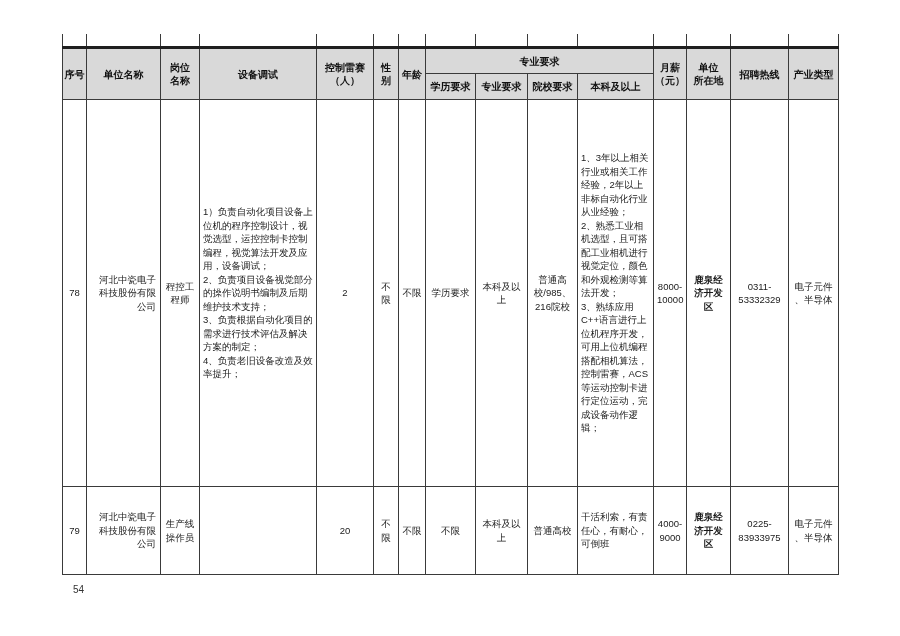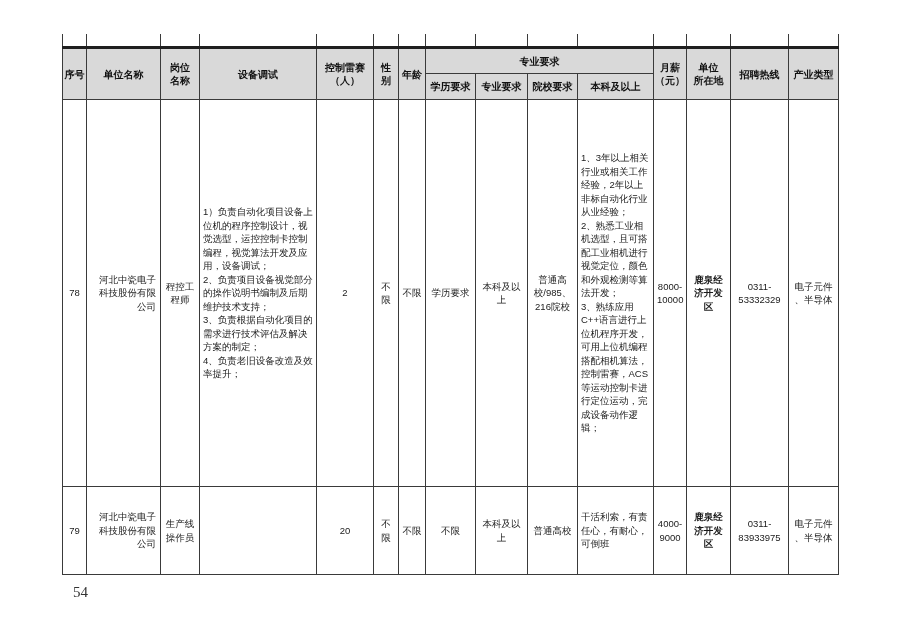--- a/index.html
+++ b/index.html
@@ -65,22 +65,22 @@
     padding: 2px 2px 2px 3px;
   }
   td.school-cell { padding: 2px 5px; }
   td.loc-cell { padding: 12px 6px; line-break: anywhere; font-weight: bold; }
   td.industry-cell { padding: 8px 3px; line-break: anywhere; }
   td.unit-cell { padding: 2px 4px; text-align: right; }
 
   .page-number {
     position: absolute;
     left: 73px; top: 584px;
-    font-family: Liberation Serif, serif;
-    font-size: 15px;
+    font-family: Liberation Sans, sans-serif;
+    font-size: 10px;
     color: #333;
   }
 </style>
 </head>
 <body>
 
 <div class="page">
 
   <table class="doc-table">
     <colgroup>
@@ -176,20 +176,20 @@
         <td class="left-text"></td>
         <td>20</td>
         <td>不限</td>
         <td>不限</td>
         <td>不限</td>
         <td>本科及以上</td>
         <td class="school-cell">普通高校</td>
         <td class="left-text">干活利索，有责任心，有耐心，可倒班</td>
         <td>4000-9000</td>
         <td class="loc-cell">鹿泉经济开发区</td>
-        <td>0311-83933975</td>
+        <td>0225-83933975</td>
         <td class="industry-cell">电子元件、半导体</td>
       </tr>
     </tbody>
   </table>
 
   <div class="page-number">54</div>
 </div>
 
 </body></html>

